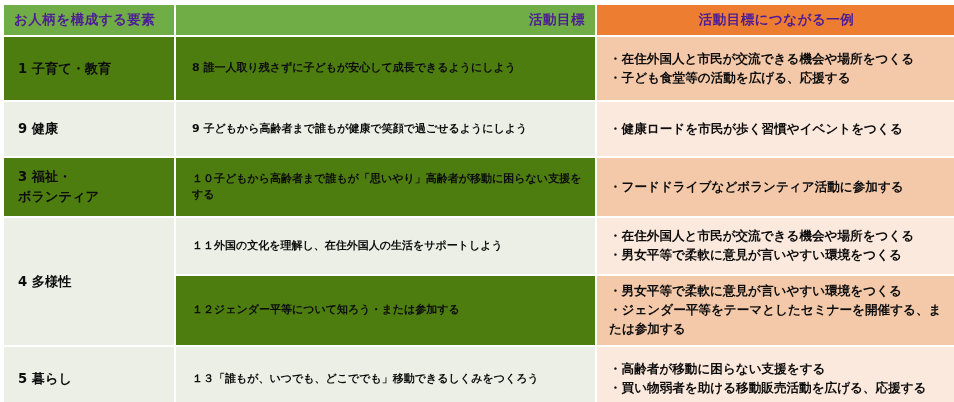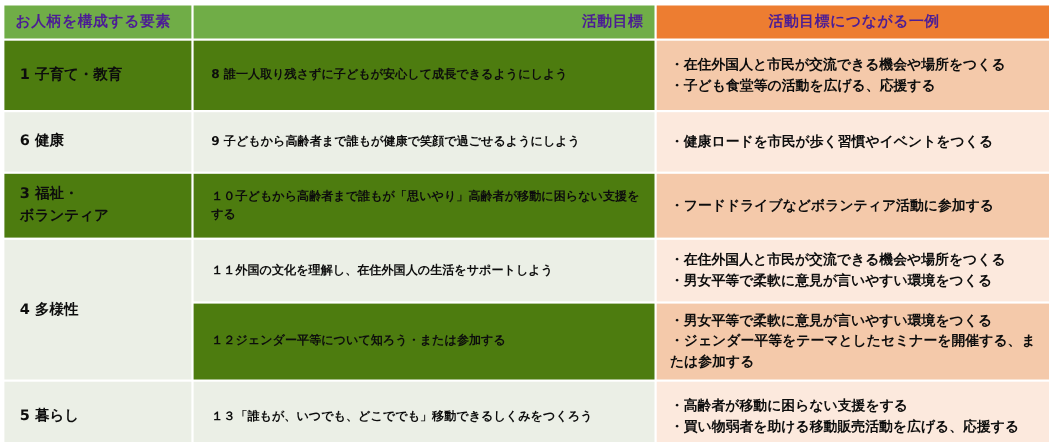--- a/index.html
+++ b/index.html
@@ -89,21 +89,21 @@
       <tr style="height:63px;">
         <td class="elem g-dark">1 子育て・教育</td>
         <td class="goal g-dark">8 誰一人取り残さずに子どもが安心して成長できるようにしよう</td>
         <td class="example o-dark">
           <span class="nowrapline">・在住外国人と市民が交流できる機会や場所をつくる</span>
           <span class="nowrapline">・子ども食堂等の活動を広げる、応援する</span>
         </td>
       </tr>
 
       <tr style="height:54px;">
-        <td class="elem g-light">6 健康</td>
+        <td class="elem g-light">9 健康</td>
         <td class="goal g-light">9 子どもから高齢者まで誰もが健康で笑顔で過ごせるようにしよう</td>
         <td class="example o-light">
           <span class="nowrapline">・健康ロードを市民が歩く習慣やイベントをつくる</span>
         </td>
       </tr>
 
       <tr style="height:58px;">
         <td class="elem g-dark" style="white-space:pre-line;">3 福祉・
 ボランティア</td>
         <td class="goal g-dark">１０子どもから高齢者まで誰もが「思いやり」高齢者が移動に困らない支援をする</td>

